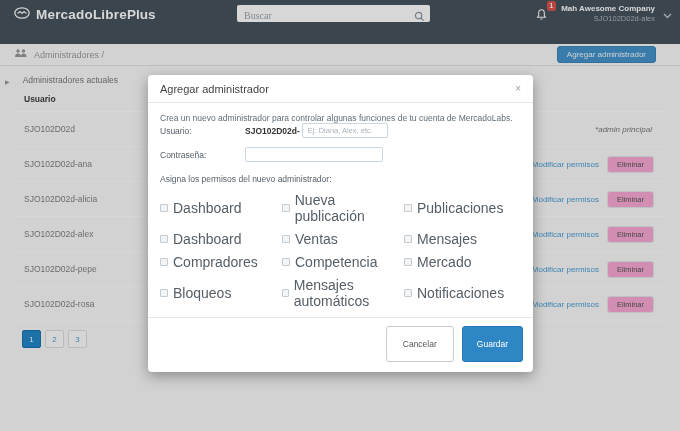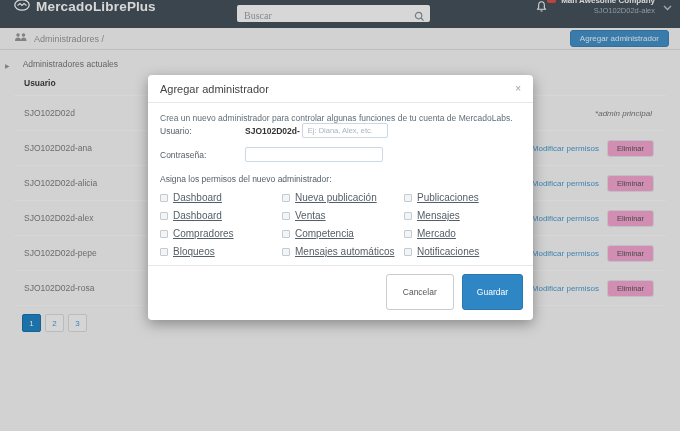--- a/index.html
+++ b/index.html
@@ -1,38 +1,38 @@
 <!DOCTYPE html>
 <html><head>
 <meta charset="utf-8">
 <style>
   * { margin:0; padding:0; box-sizing:border-box; }
   html,body { width:680px; height:431px; }
   body { font-family:"Liberation Sans", sans-serif; overflow:hidden; }
   .stage { position:relative; width:680px; height:431px; background:#fafafa; overflow:hidden; }
 
   
-  .navbar { position:relative; height:28px; background:#46525c; display:flex; align-items:center; padding:0 8px 17px 14px; }
+  .navbar { position:relative; height:44px; background:#46525c; display:flex; align-items:center; padding:0 8px 17px 14px; }
   .brand { display:flex; align-items:center; gap:6px; color:#fff; }
   .brand .logo-main { font-size:13.5px; font-weight:700; letter-spacing:.2px; }
   .brand .logo-accent { font-size:13.5px; font-weight:800; }
   .search-box { position:absolute; left:237px; top:5px; width:193px; height:17px; background:#fff; border-radius:2px; }
   .search-box input { width:100%; height:100%; border:none; outline:none; background:transparent; font-family:Liberation Serif, serif; font-size:10px; color:#555; padding:0 20px 0 7px; }
   .search-box input::placeholder { color:#9aa4ac; }
   .search-icon { position:absolute; right:5px; top:3px; }
   .user-area { margin-left:auto; display:flex; align-items:center; gap:12px; height:100%; }
   .bell-wrap { position:relative; width:14px; height:14px; cursor:pointer; }
   .badge { position:absolute; top:-6px; right:-7px; background:#d9534f; color:#fff; font-size:6.5px; font-weight:700; line-height:1; padding:2px 3px; border-radius:2px; }
   .account { display:flex; align-items:center; gap:8px; cursor:pointer; }
   .acct-text { text-align:right; line-height:1.25; }
   .acct-company { color:#fff; font-size:8px; font-weight:700; }
   .acct-user { color:#aeb8c0; font-size:7.5px; }
 
   
-  .breadcrumb-bar { height:22px; background:#fafafa; border-bottom:1px solid #e2e2e2; display:flex; align-items:center; padding:0 11px 0 14px; }
+  .breadcrumb-bar { height:22px; background:#fafafa; border-bottom:1px solid #e2e2e2; display:flex; align-items:center; padding:0 24px 0 14px; }
   .crumb { display:flex; align-items:center; gap:6px; color:#999; font-size:9px; }
   .add-admin-btn { margin-left:auto; background:#4494cc; color:#f2f7fa; border:1px solid #3d86ba; border-radius:3px; font-family:inherit; font-size:8px; padding:3px 9px; cursor:pointer; }
 
   
   .content { position:relative; }
   .section-title { display:flex; align-items:flex-end; padding:9px 0 5px 5px; color:#777; font-size:8.5px; }
   .section-arrow { font-size:6px; color:#999; margin-right:13px; }
   .table { margin:0 14px; }
   .table-header { font-size:8.5px; font-weight:700; color:#3c3c3c; padding:4px 0 7px 10px; border-bottom:1px solid #fff; }
   .row { height:35px; display:flex; align-items:center; border-bottom:1px solid #fff; padding:0 12px 0 10px; }
@@ -57,21 +57,21 @@
   .field-label { flex:0 0 85px; font-size:8.5px; color:#55606a; }
   .field-prefix { font-size:8.5px; font-weight:700; color:#333; margin-right:2px; }
   .txt-input { height:15px; border:1px solid #ccd8e1; border-radius:2px; font-family:inherit; font-size:7.5px; color:#444; padding:0 5px; outline:none; }
   .txt-input::placeholder { color:#a9b4bd; }
   .input-user { width:86px; }
   .input-pass { width:138px; }
   .perm-label-line { font-size:8.5px; color:#55606a; margin:12px 0 8px; }
   .perm-grid { display:grid; grid-template-columns:122px 122px 1fr; row-gap:7px; }
   .perm-item { display:flex; align-items:center; gap:5px; cursor:pointer; }
   .cb { appearance:none; -webkit-appearance:none; width:8px; height:8px; border:1px solid #c3cbd2; background:#f2f4f6; border-radius:1px; margin:0; cursor:pointer; }
-  .perm-text { font-size:10px; color:#555e66;text-decoration:underline; }
+  .perm-text { font-size:14px; color:#555e66; }
   .modal-footer { border-top:1px solid #e7e7e7; display:flex; justify-content:flex-end; gap:8px; padding:8px 10px 10px; }
   .btn-cancel { background:#fff; border:1px solid #ccc; border-radius:3px; color:#555; font-family:inherit; font-size:8.5px; padding:4px 16px; cursor:pointer; }
   .btn-save { background:#2e86c5; border:1px solid #2779b5; border-radius:3px; color:#fff; font-family:inherit; font-size:8.5px; padding:12px 14px; cursor:pointer; }
 </style>
 </head>
 <body>
 
 <div class="stage">
 
   <header class="navbar">

